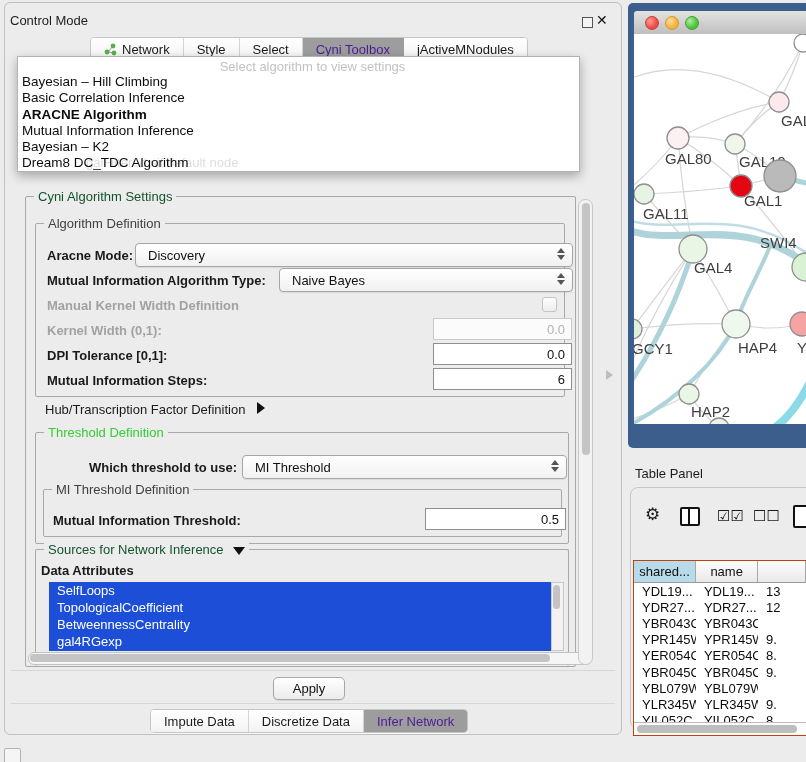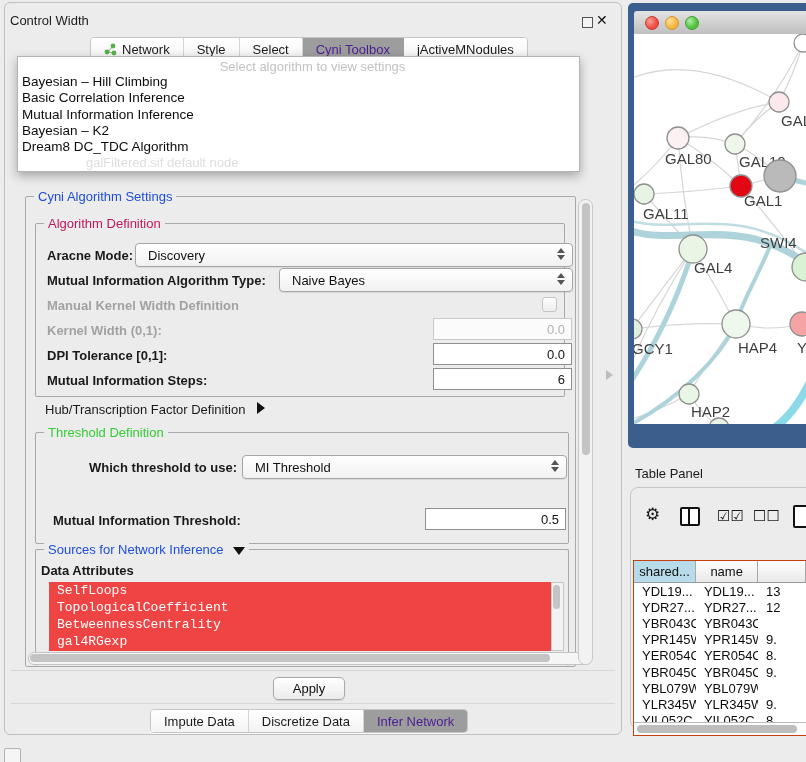--- a/index.html
+++ b/index.html
@@ -22,38 +22,38 @@
   .seg .ticon{margin-right:5px;display:inline-flex;}
   
   #algo-popup{left:17px;top:56px;width:561px;height:114px;background:#ffffff;border:1px solid #b3b3b3;
               box-shadow:0 4px 10px rgba(0,0,0,.30);z-index:30;}
   #algo-placeholder{left:14px;top:2px;width:100%;text-align:center;font-size:13px;color:#c2c2c2;}
   .algo-item{padding:0 0 0 4px;font-size:13.5px;line-height:16.3px;color:#0c0c0c;position:relative;z-index:2;white-space:nowrap;}
   .algo-item.hl{font-weight:bold;}
   #ghost-text{left:68px;top:98px;font-size:13px;color:#dedede;z-index:1;white-space:nowrap;}
   
   .group{border:1px solid #a9a9a9;border-radius:2px;}
-  .gtitle{position:absolute;top:-8px;left:8px;background:#ececec;padding:0 4px;font-size:13px;color:#1d4ed8;white-space:nowrap;}
-  .t-blue{color:#be185d;}
+  .gtitle{position:absolute;top:-8px;left:8px;background:#ececec;padding:0 4px;font-size:13px;color:#14532d;white-space:nowrap;}
+  .t-blue{color:#404040;}
   .t-green{color:#35cc35;}
   
   .combo{background:linear-gradient(#ffffff,#f1f1f1);border:1px solid #a6a6a6;border-radius:4px;height:22px;
          display:flex;align-items:center;font-size:13px;color:#111;padding-left:12px;box-shadow:0 1px 1px rgba(0,0,0,.08);}
   .combo-arrows{position:absolute;right:7px;top:4px;width:8px;}
   .combo-arrows span{display:block;width:0;height:0;border-left:4px solid transparent;border-right:4px solid transparent;}
   .ca-up{border-bottom:5px solid #555;margin-bottom:2px;}
   .ca-dn{border-top:5px solid #555;}
   .field{background:#ffffff;border:1px solid #8f8f8f;height:20px;font-size:13px;color:#111;
          display:flex;align-items:center;justify-content:flex-end;padding-right:6px;}
   .field.dis{border-color:#c9c9c9;color:#b2b2b2;background:#fbfbfb;}
   .checkbox{width:13px;height:13px;border:1px solid #c4c4c4;border-radius:3px;background:linear-gradient(#fdfdfd,#ededed);}
   .tri-right{width:0;height:0;border-top:6px solid transparent;border-bottom:6px solid transparent;border-left:8px solid #111;display:inline-block;}
   .tri-down{width:0;height:0;border-left:6px solid transparent;border-right:6px solid transparent;border-top:8px solid #111;display:inline-block;}
   
-  #attr-list{background:#ef4444;font-family:Liberation Mono, monospace;}
+  #attr-list{background:#1d4ed8;}
   .attr-item{font-size:13px;line-height:17px;color:#ffffff;padding-left:8px;white-space:nowrap;}
   .scroll-v{background:#f2f2f2;border:1px solid #c8c8c8;}
   .scroll-thumb{background:#c4c4c4;border-radius:4px;}
   .scroll-h{background:#f5f5f5;border:1px solid #c3c3c3;border-radius:6px;}
   
   .button{background:linear-gradient(#ffffff,#ebebeb);border:1px solid #a8a8a8;border-radius:5px;
           font-size:13px;color:#111;display:flex;align-items:center;justify-content:center;box-shadow:0 1px 1px rgba(0,0,0,.12);}
   .divline{background:#d6d6d6;height:1px;}
   
   #net-frame{left:628px;top:3px;width:178px;height:445px;background:#3b5e8c;border-radius:5px 0 0 5px;}
@@ -80,21 +80,21 @@
   .td{font-size:13px;color:#0c0c0c;padding-left:8px;box-sizing:border-box;white-space:nowrap;overflow:hidden;}
   
   #grip{width:0;height:0;border-top:5px solid transparent;border-bottom:5px solid transparent;border-left:7px solid #bdbdbd;}
   #corner-icon{left:4px;top:748px;width:15px;height:14px;border:1px solid #b3b3b3;border-radius:2px;background:#f5f5f5;}
 </style>
 </head>
 <body>
 
 <div id="control-panel" class="abs">
 
-  <div class="abs panel-title" style="left:5px;top:10px;">Control Width</div>
+  <div class="abs panel-title" style="left:5px;top:10px;">Control Mode</div>
   <div class="abs win-sq" style="left:577px;top:14px;"></div>
   <div class="abs win-x" style="left:591px;top:11px;">✕</div>
 
   <div class="abs segbar" style="left:85px;top:34px;" id="top-tabs">
       <div class="seg">
         <span class="ticon">
           <svg width="13" height="13">
             <line x1="4" y1="9" x2="9" y2="3" stroke="#9a9a9a"></line>
             <line x1="4" y1="9" x2="10" y2="10" stroke="#9a9a9a"></line>
             <circle cx="3" cy="9" r="2.4" fill="#57b04a"></circle>
@@ -165,20 +165,23 @@
     <div class="gtitle t-green">Threshold Definition</div>
   </div>
   <div class="abs lbl b" style="left:84px;top:457px;">Which threshold to use:</div>
   <div class="abs combo" style="left:237px;top:452px;width:311px;">
     <span>MI Threshold</span>
     <span class="combo-arrows">
         <span class="ca-up"></span>
         <span class="ca-dn"></span>
       </span>
   </div>
+  <div class="abs group" style="left:38px;top:486px;width:517px;height:46px;">
+    <div class="gtitle t-blue">MI Threshold Definition</div>
+  </div>
   <div class="abs lbl b" style="left:48px;top:510px;">Mutual Information Threshold:</div>
   <div class="abs field" style="left:420px;top:505px;width:133px;">0.5</div>
 
   <div class="abs group" style="left:30px;top:546px;width:532px;height:116px;border-bottom:none;">
     <div class="gtitle">
       <span>Sources for Network Inference</span>
       <span class="tri-down" style="margin-left:6px;position:relative;top:1px;"></span>
     </div>
   </div>
   <div class="abs lbl b" style="left:36px;top:560px;">Data Attributes</div>
@@ -215,20 +218,21 @@
     </div>
 
   <div class="abs" id="grip" style="left:601px;top:367px;"></div>
 </div>
 
 <div id="algo-popup" class="abs">
   <div id="algo-placeholder" class="abs">Select algorithm to view settings</div>
   <div class="abs" id="algo-items" style="left:0;top:17px;right:0;">
       <div class="algo-item">Bayesian – Hill Climbing</div>
       <div class="algo-item">Basic Correlation Inference</div>
+      <div class="algo-item hl">ARACNE Algorithm</div>
       <div class="algo-item">Mutual Information Inference</div>
       <div class="algo-item">Bayesian – K2</div>
       <div class="algo-item">Dream8 DC_TDC Algorithm</div>
     </div>
   <div id="ghost-text" class="abs">galFiltered.sif default node</div>
 </div>
 
 <div id="net-frame" class="abs"></div>
 <div id="net-titlebar" class="abs">
   <div class="tl red" style="left:11px;"></div>

